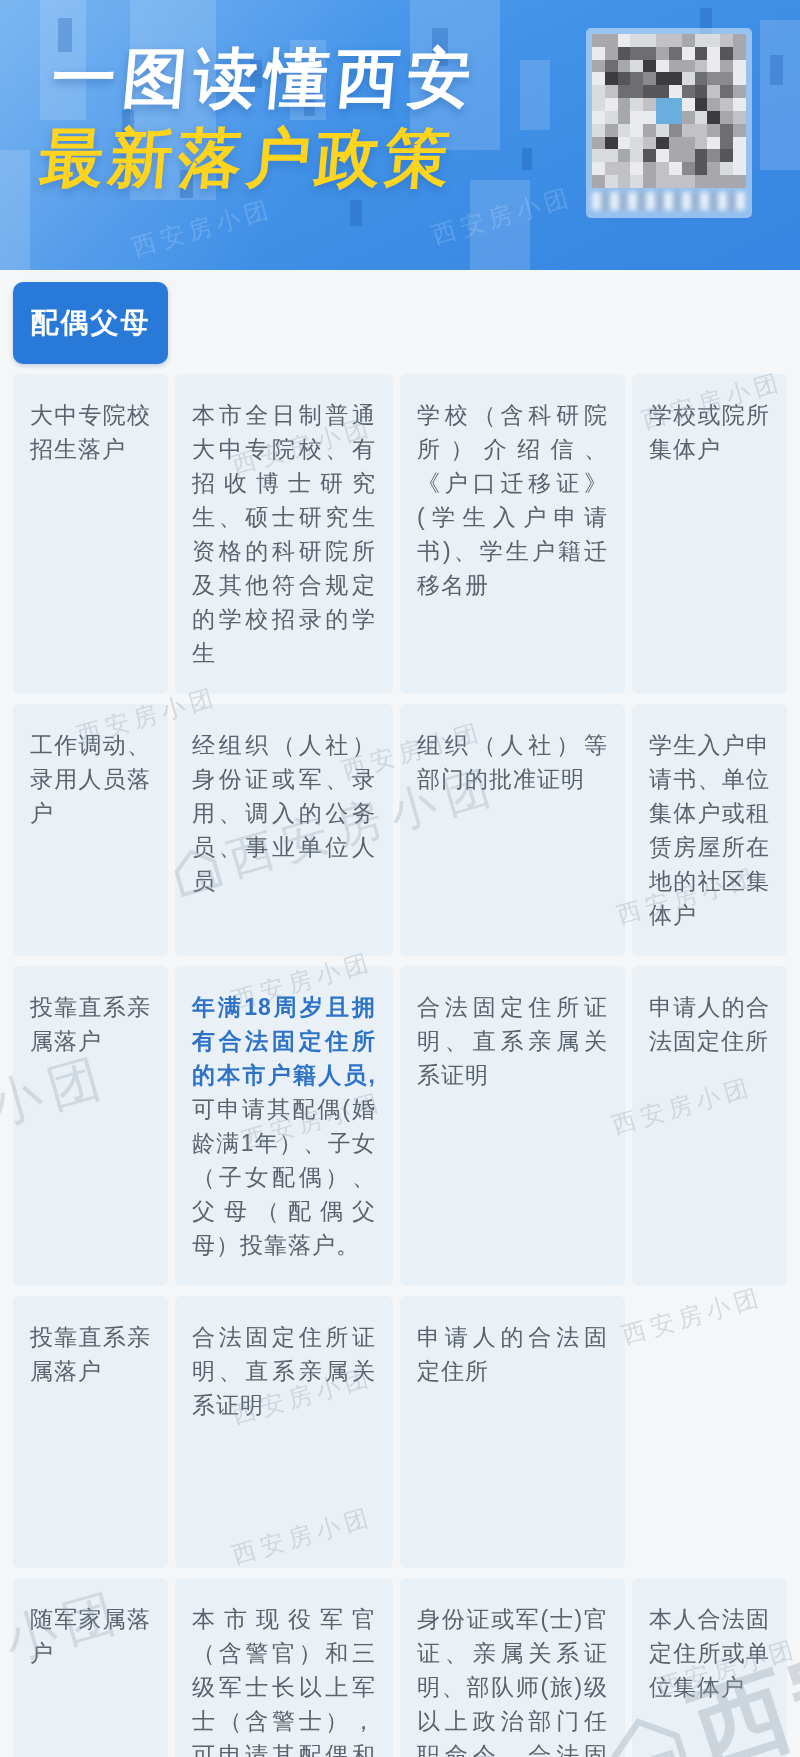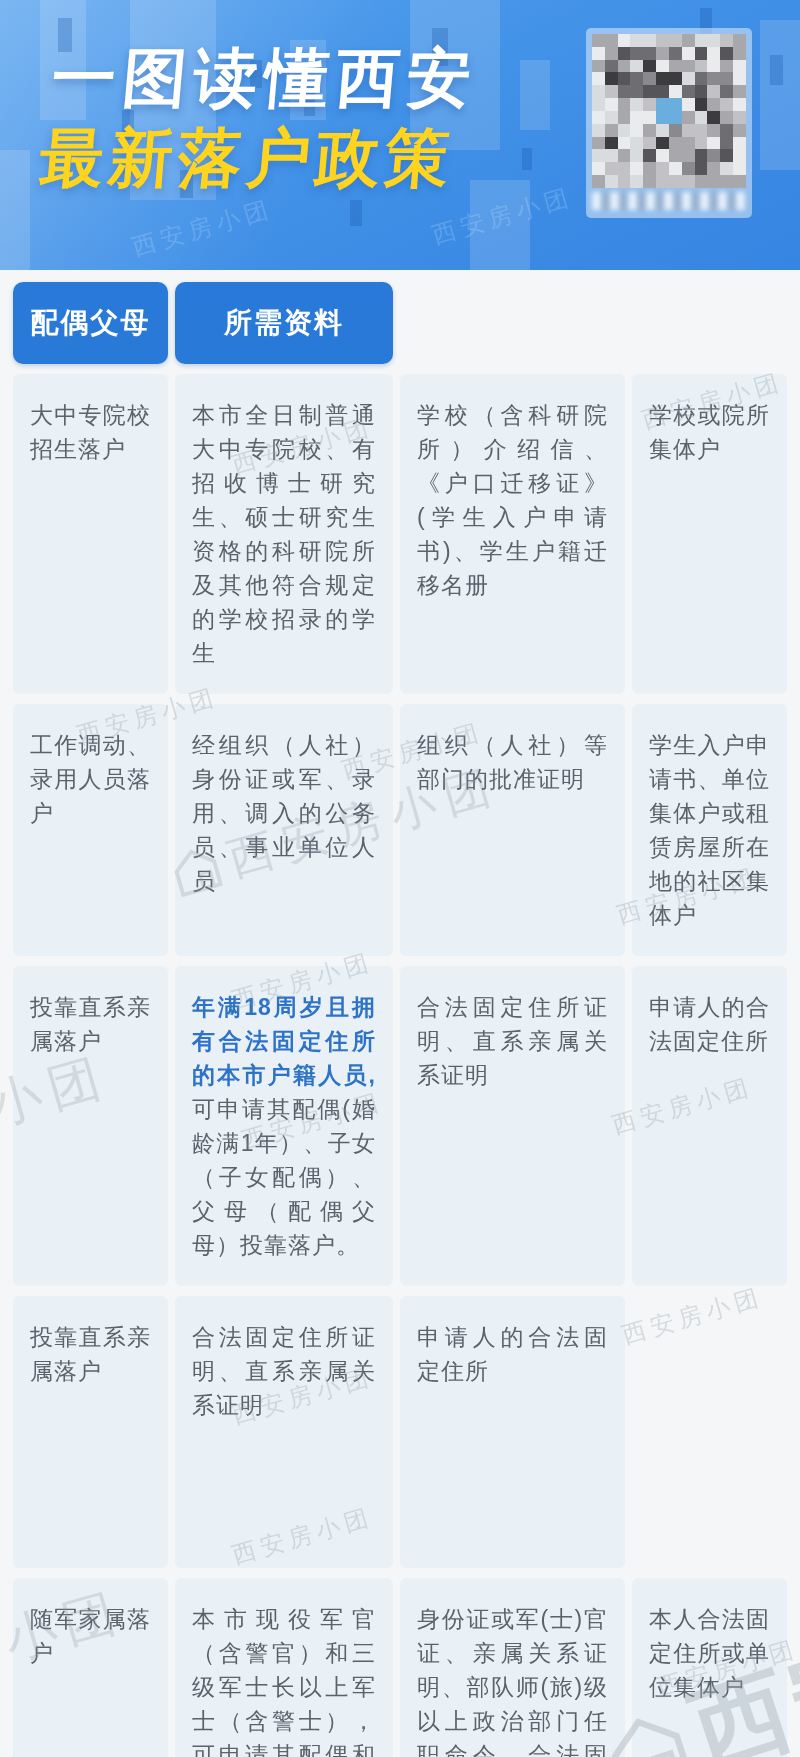--- a/index.html
+++ b/index.html
@@ -234,21 +234,20 @@
         </div>
       <div class="qr-cap"></div>
     </div>
 
     <div class="wm wm-white wm-sm" style="left:130px;top:212px;">西安房小团</div>
     <div class="wm wm-white wm-sm" style="left:430px;top:200px;">西安房小团</div>
   </div>
 
   <div class="thead">
     <div class="hbtn">配偶父母</div>
-    <div class="hbtn">所需资料</div>
   </div>
 
   <div class="rows" id="rows">
     <div class="trow">
       <div class="cell c-method">大中专院校招生落户</div>
       <div class="cell c-cond"><span>本市全日制普通大中专院校、有招收博士研究生、硕士研究生资格的科研院所及其他符合规定的学校招录的学生</span></div>
       <div class="cell c-mat">学校（含科研院所）介绍信、《户口迁移证》(学生入户申请书)、学生户籍迁移名册</div>
       <div class="cell c-addr">学校或院所集体户</div>
     </div>
 

